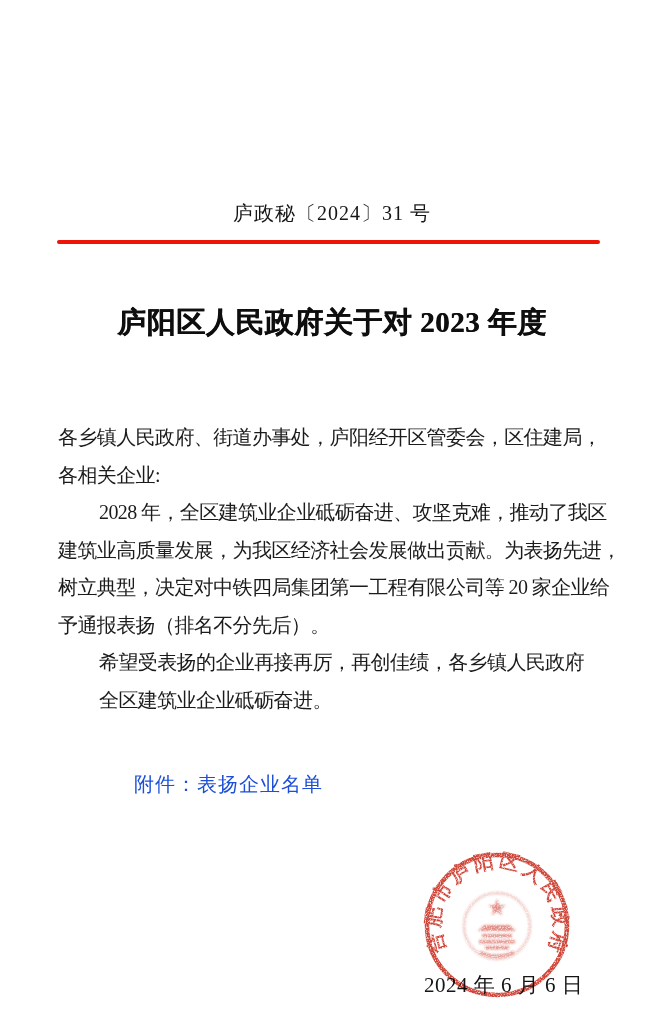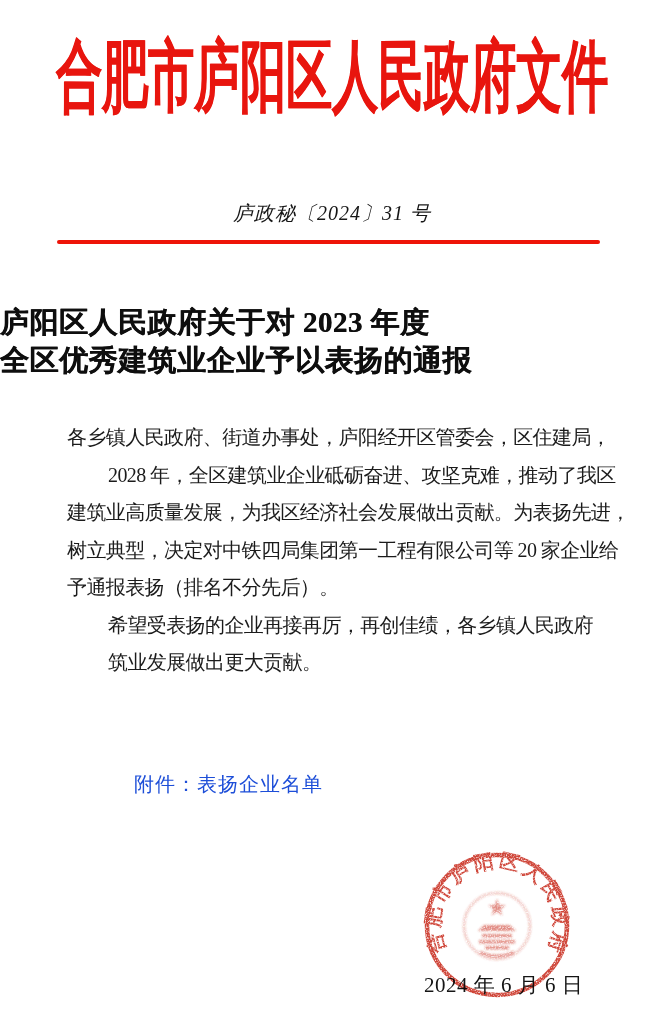--- a/index.html
+++ b/index.html
@@ -39,59 +39,58 @@
   
   .docnum {
     position: absolute;
     top: 200px;
     left: 0;
     right: 0;
     text-align: center;
     font-size: 20px;
     letter-spacing: 1px;
     color: #151515;
-    font-style: italic;
   }
   
   .redline {
     position: absolute;
     left: 57px;
     top: 240px;
     width: 543px;
     height: 4px;
     background: #ee1408;
     border-radius: 2px;
   }
   
   .title {
     position: absolute;
     top: 303px;
     left: 0;
     right: 0;
+    text-align: center;
     font-size: 29px;
     font-weight: bold;
     line-height: 38px;
     color: #0e0e0e;
     letter-spacing: 0.5px;
     text-shadow: 0.4px 0 0 #0e0e0e;
   }
   
   .body {
     position: absolute;
     left: 58px;
     top: 419px;
     width: 556px;
     font-size: 20px;
     line-height: 37.5px;
     letter-spacing: -0.6px;
     color: #1b1b1b;
   }
   .body .line {
     white-space: nowrap;
-    margin-left: 9px;
   }
   .body .line.indent {
     text-indent: 41px;
   }
   .attachment {
     position: absolute;
     left: 134px;
     top: 771px;
     font-size: 20px;
     letter-spacing: 1px;
@@ -124,41 +123,38 @@
     font-size: 20px;
     font-weight: bold;
     letter-spacing: 3.5px;
   }
 </style>
 </head>
 <body>
 
 <div class="page">
 
-  <div class="header">
-    <span class="header-inner">合肥市庐阳区人民政府文件</span>
-  </div>
 
   <div class="docnum">庐政秘〔2024〕31 号</div>
 
   <div class="redline"></div>
 
   <div class="title">
     <div>庐阳区人民政府关于对 2023 年度</div>
-    <div>全区优秀建筑业企业予以表扬的通报</div>
   </div>
 
   <div class="body" id="body-lines">
       <div class="line">各乡镇人民政府、街道办事处，庐阳经开区管委会，区住建局，</div>
+      <div class="line">各相关企业:</div>
       <div class="line indent">2028 年，全区建筑业企业砥砺奋进、攻坚克难，推动了我区</div>
       <div class="line">建筑业高质量发展，为我区经济社会发展做出贡献。为表扬先进，</div>
       <div class="line">树立典型，决定对中铁四局集团第一工程有限公司等 20 家企业给</div>
       <div class="line">予通报表扬（排名不分先后）。</div>
       <div class="line indent">希望受表扬的企业再接再厉，再创佳绩，各乡镇人民政府</div>
-      <div class="line indent">筑业发展做出更大贡献。</div>
+      <div class="line indent">全区建筑业企业砥砺奋进。</div>
     </div>
 
   <div class="attachment">附件：表扬企业名单</div>
 
   <div class="date">2024 年 6 月 6 日</div>
 
   <svg class="seal" viewBox="0 0 158 160" xmlns="http://www.w3.org/2000/svg">
     <defs>
       <filter id="stamp" x="-15%" y="-15%" width="130%" height="130%">
         <feTurbulence type="fractalNoise" baseFrequency="0.8" numOctaves="2" seed="7" result="noise"></feTurbulence>

